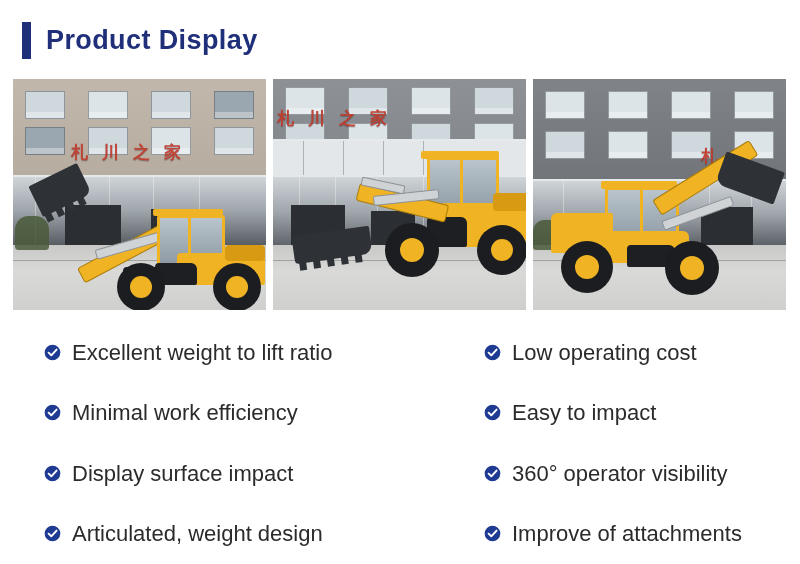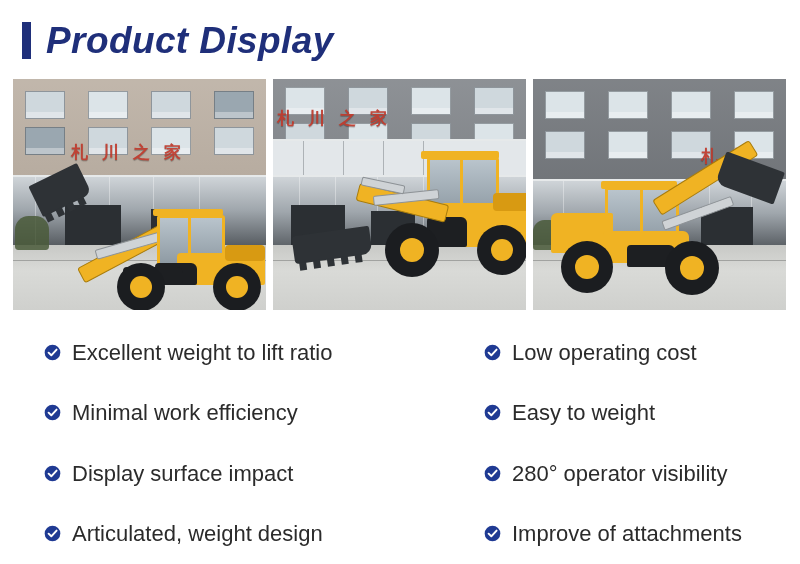--- a/index.html
+++ b/index.html
@@ -31,23 +31,22 @@
     align-items: center;
   }
   .title-bar {
     width: 9px;
     height: 37px;
     background: #1f2f7a;
     margin-right: 15px;
     flex: 0 0 auto;
   }
   .title-text {
-    font-size: 37px;
+    font-size: 27px;
     font-weight: bold;
-    font-style: italic;
     color: #1f2f7a;
     letter-spacing: 0.4px;
     line-height: 1;
     white-space: nowrap;
   }
 
   
   .photo-strip {
     position: absolute;
     left: 13px;
@@ -472,37 +471,37 @@
         <path d="M5.4 10.2 L8.6 13.3 L14.8 6.6" stroke="#ffffff" stroke-width="2.3" fill="none" stroke-linecap="round" stroke-linejoin="round"></path>
       </svg>
       <span class="feature-label">Minimal work efficiency</span>
     </div>
 
     <div class="feature col2">
       <svg class="check-icon" viewBox="0 0 20 20">
         <circle cx="10" cy="10" r="9.2" fill="#1f3a93"></circle>
         <path d="M5.4 10.2 L8.6 13.3 L14.8 6.6" stroke="#ffffff" stroke-width="2.3" fill="none" stroke-linecap="round" stroke-linejoin="round"></path>
       </svg>
-      <span class="feature-label">Easy to weight</span>
+      <span class="feature-label">Easy to impact</span>
     </div>
 
     <div class="feature">
       <svg class="check-icon" viewBox="0 0 20 20">
         <circle cx="10" cy="10" r="9.2" fill="#1f3a93"></circle>
         <path d="M5.4 10.2 L8.6 13.3 L14.8 6.6" stroke="#ffffff" stroke-width="2.3" fill="none" stroke-linecap="round" stroke-linejoin="round"></path>
       </svg>
       <span class="feature-label">Display surface impact</span>
     </div>
 
     <div class="feature col2">
       <svg class="check-icon" viewBox="0 0 20 20">
         <circle cx="10" cy="10" r="9.2" fill="#1f3a93"></circle>
         <path d="M5.4 10.2 L8.6 13.3 L14.8 6.6" stroke="#ffffff" stroke-width="2.3" fill="none" stroke-linecap="round" stroke-linejoin="round"></path>
       </svg>
-      <span class="feature-label">280° operator visibility</span>
+      <span class="feature-label">360° operator visibility</span>
     </div>
 
     <div class="feature">
       <svg class="check-icon" viewBox="0 0 20 20">
         <circle cx="10" cy="10" r="9.2" fill="#1f3a93"></circle>
         <path d="M5.4 10.2 L8.6 13.3 L14.8 6.6" stroke="#ffffff" stroke-width="2.3" fill="none" stroke-linecap="round" stroke-linejoin="round"></path>
       </svg>
       <span class="feature-label">Articulated, weight design</span>
     </div>
 

